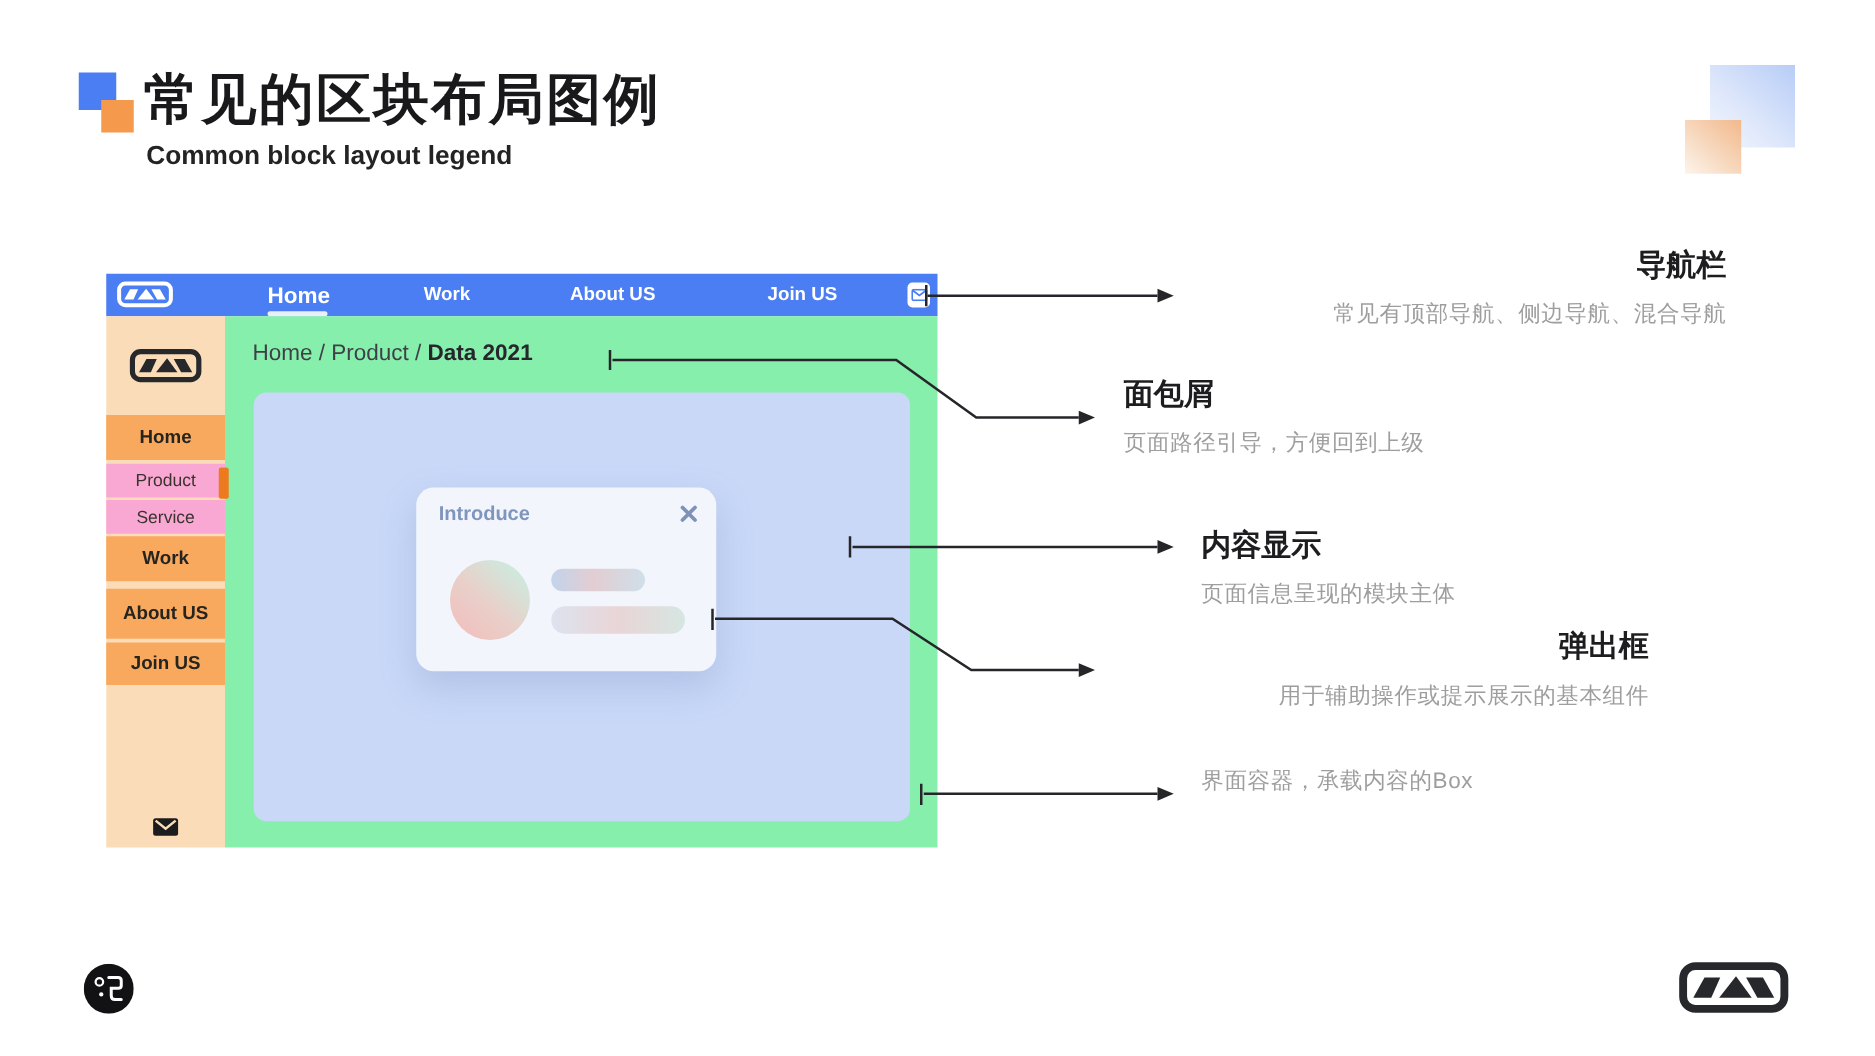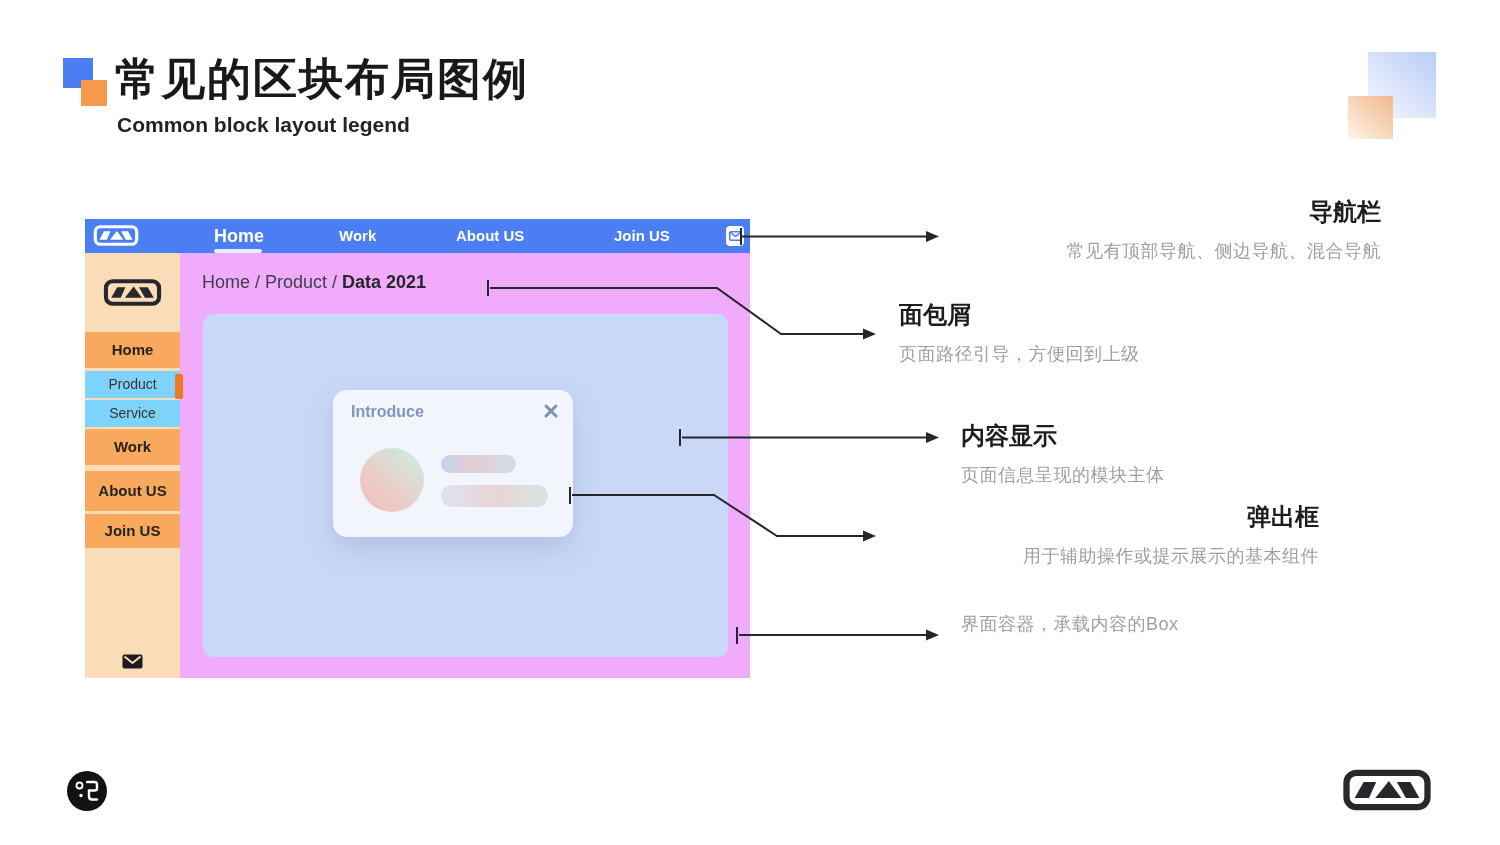--- a/index.html
+++ b/index.html
@@ -26,31 +26,31 @@
   .nav-item { top:0; height:34px; line-height:34px; color:#ffffff; font-weight:700; font-size:15px; cursor:pointer; }
   .nav-item.active { font-size:18px; }
   .nav-underline { left:129px; bottom:0; width:48px; height:4px; background:#e9eefb; border-radius:2px; }
   .mail-badge { left:641px; top:7px; width:18px; height:20px; background:#ffffff; border-radius:4px;
     display:flex; align-items:center; justify-content:center; cursor:pointer; }
 
   .mock-sidebar { left:0; top:34px; width:95px; height:425px; background:#fbdcb8; }
   .side-logo { left:18px; top:25px; width:59px; height:29px; }
   .side-item { left:0; width:95px; text-align:center; cursor:pointer; }
   .side-item.primary { font-size:15px; font-weight:700; color:#26241f; }
-  .side-item.sub { font-size:14px; font-weight:500; color:#3a332c; background:#7dd3fc; }
+  .side-item.sub { font-size:14px; font-weight:500; color:#3a332c; background:#f9a8d4; }
   .si-home { top:79px; height:36px; line-height:36px; background:#f9a95e; }
   .si-product { top:118px; height:27px; line-height:27px; }
   .si-service { top:147px; height:27px; line-height:27px; }
   .si-work { top:176px; height:36px; line-height:36px; background:#f9a95e; }
   .si-about { top:218px; height:40px; line-height:40px; background:#f9a95e; }
   .si-join { top:261px; height:34px; line-height:34px; background:#f9a95e; }
   .side-indicator { left:90px; top:121px; width:8px; height:25px; background:#ee7a1f; border-radius:2px; z-index:2; }
   .side-mail { left:37px; top:401px; width:21px; height:15px; cursor:pointer; }
 
-  .mock-main { left:95px; top:34px; width:570px; height:425px; background:#f0abfc;text-align:center; }
+  .mock-main { left:95px; top:34px; width:570px; height:425px; background:#86efac;text-align:center; }
   .breadcrumb { left:22px; top:19px; font-size:18px; color:#3f3f47; font-weight:500; }
   .breadcrumb b { color:#26262c; font-weight:800; }
   .content-box { left:23px; top:61px; width:525px; height:343px; background:#c9d8f7; border-radius:10px; }
 
   .popup { left:153px; top:137px; width:240px; height:147px; background:#f2f6fc; border-radius:14px;
     box-shadow:0 12px 28px rgba(110,135,190,.28); }
   .popup-title { left:18px; top:13px; font-size:16px; font-weight:700; color:#8095bd; }
   .popup-close { right:14px; top:13px; width:16px; height:16px; cursor:pointer; }
   .popup-avatar { left:27px; top:58px; width:64px; height:64px; border-radius:50%;
     background:linear-gradient(222deg,#c6f2e4 0%,#e9cfc9 55%,#f3bcba 100%); }

